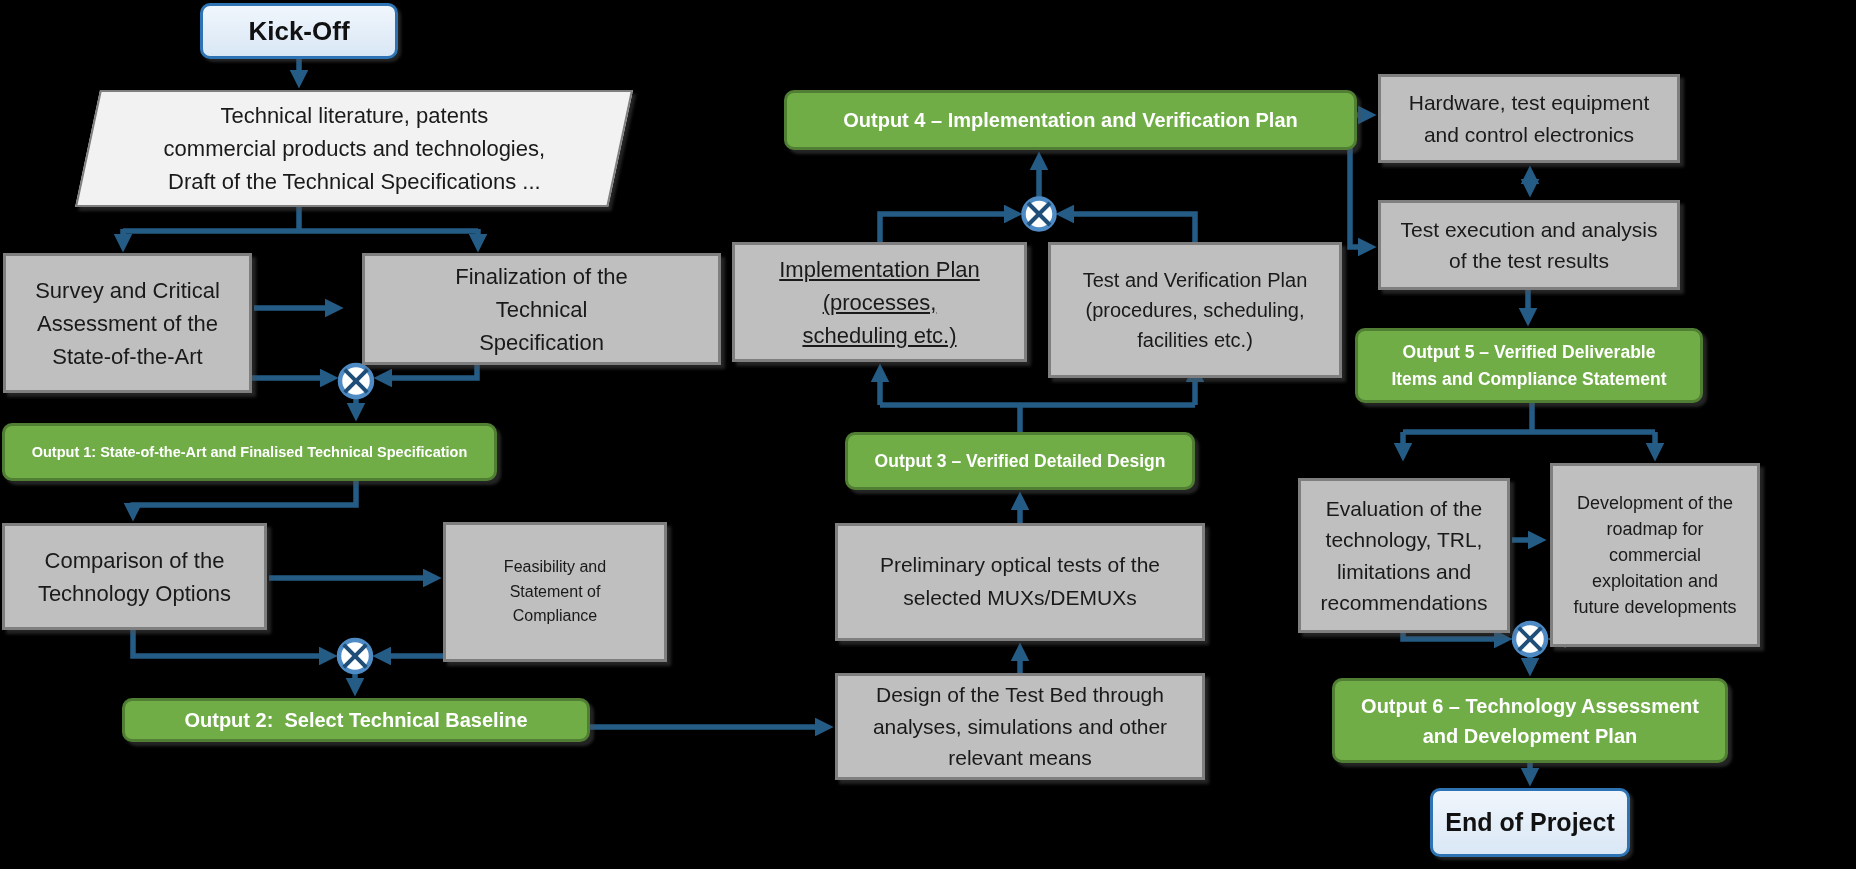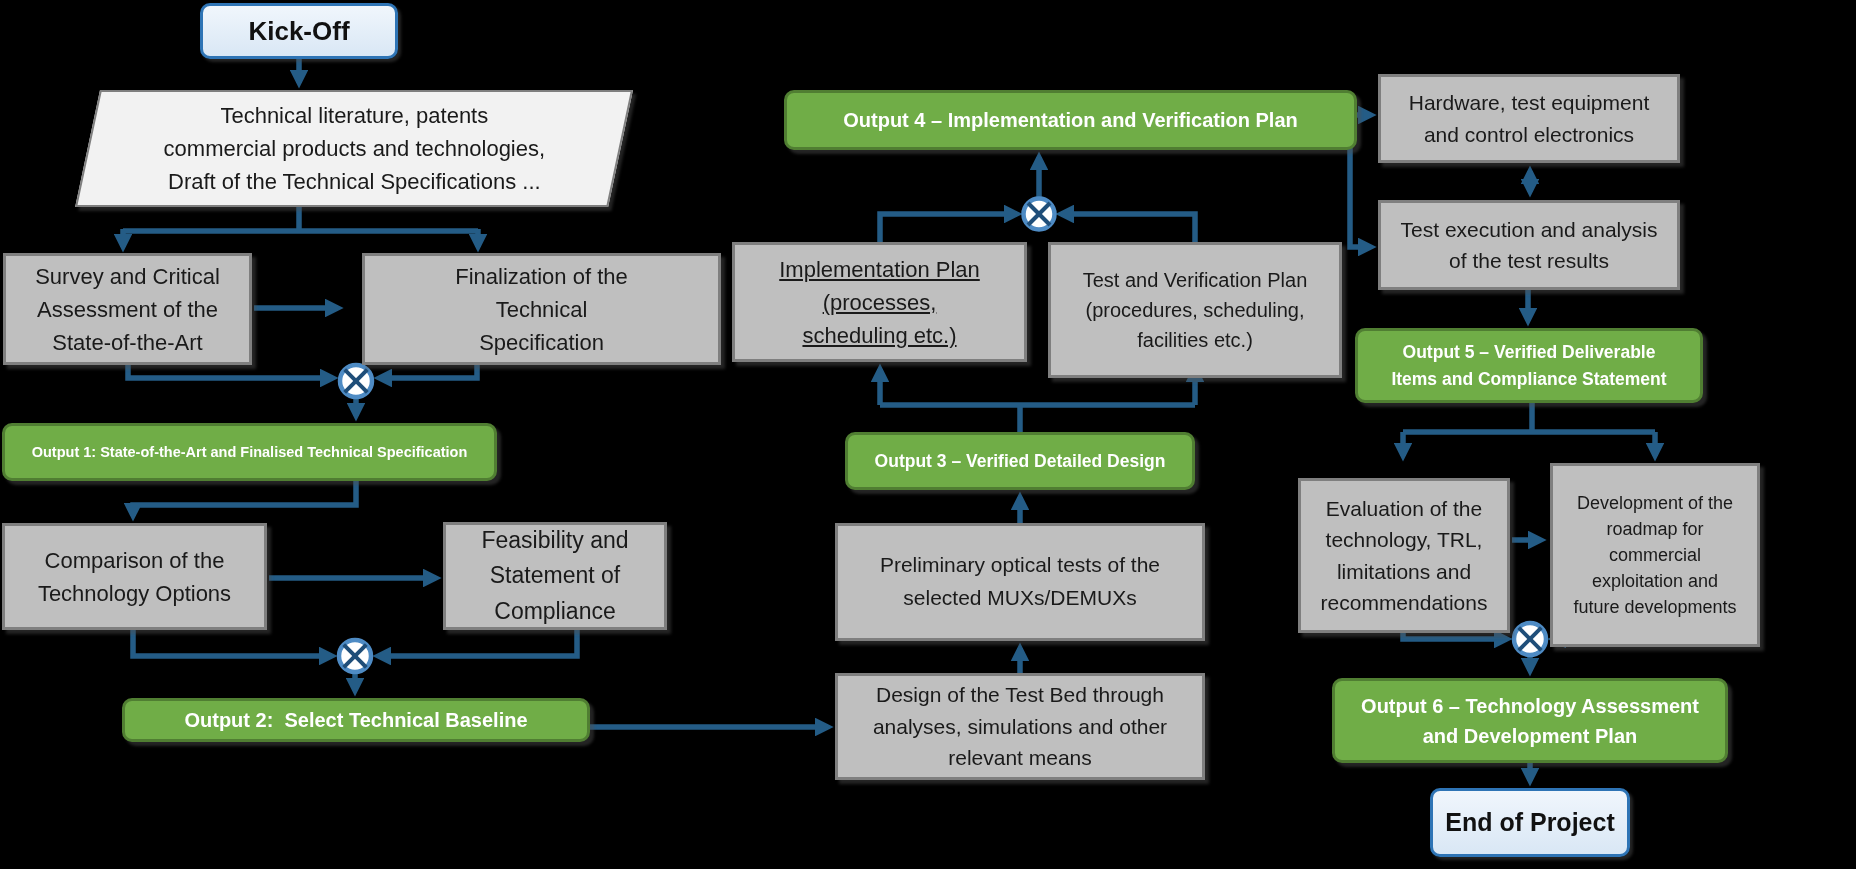--- a/index.html
+++ b/index.html
@@ -157,34 +157,34 @@
   </svg>
 
   <div class="node blue" style="left:200px;top:3px;width:198px;height:56px;font-size:26px;">Kick-Off</div>
 
   <div class="para-wrap">
     <div class="para-text">Technical literature, patents
 commercial products and technologies,
 Draft of the Technical Specifications ...</div>
   </div>
 
-  <div class="node gray" style="left:3px;top:253px;width:249px;height:112px;font-size:22px;line-height:1.5;">Survey and Critical
+  <div class="node gray" style="left:3px;top:253px;width:249px;height:140px;font-size:22px;line-height:1.5;">Survey and Critical
 Assessment  of the
 State-of-the-Art</div>
 
   <div class="node gray" style="left:348px;top:253px;width:359px;height:112px;font-size:22px;line-height:1.5;margin-left:14px;">Finalization of the
 Technical
 Specification</div>
 
   <div class="node green" style="left:2px;top:423px;width:495px;height:58px;font-size:14.5px;white-space:nowrap;">Output 1: State-of-the-Art and Finalised Technical Specification</div>
 
   <div class="node gray" style="left:2px;top:523px;width:265px;height:107px;font-size:22px;line-height:1.5;">Comparison of the
 Technology Options</div>
 
-  <div class="node gray" style="left:443px;top:522px;width:224px;height:108px;font-size:23px;line-height:1.55;">Feasibility and
+  <div class="node gray" style="left:443px;top:522px;width:224px;height:140px;font-size:16px;line-height:1.55;">Feasibility and
 Statement of
 Compliance</div>
 
   <div class="node green" style="left:122px;top:698px;width:468px;height:44px;font-size:20px;white-space:pre;">Output 2:  Select Technical Baseline</div>
 
   <div class="node green" style="left:747px;top:90px;width:573px;height:60px;font-size:20px;white-space:nowrap;margin-left:37px;">Output 4 – Implementation and Verification Plan</div>
 
   <div class="node gray" style="left:732px;top:242px;width:295px;height:120px;font-size:22px;line-height:1.5;text-decoration:underline;">Implementation Plan
 (processes,
 scheduling etc.)</div>

